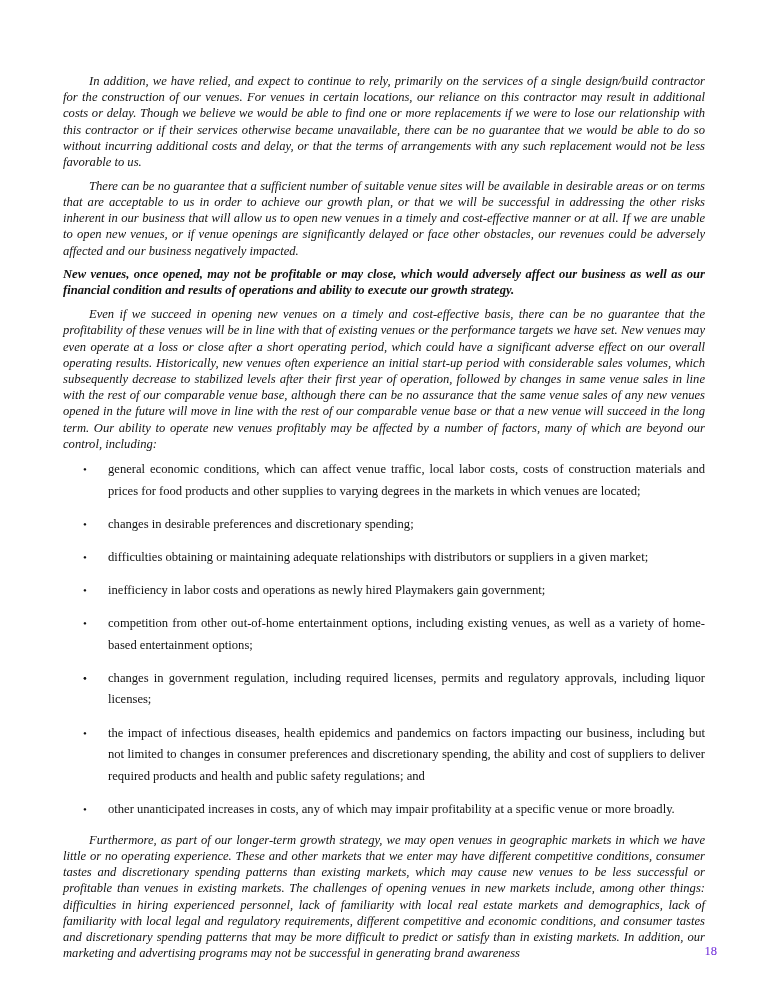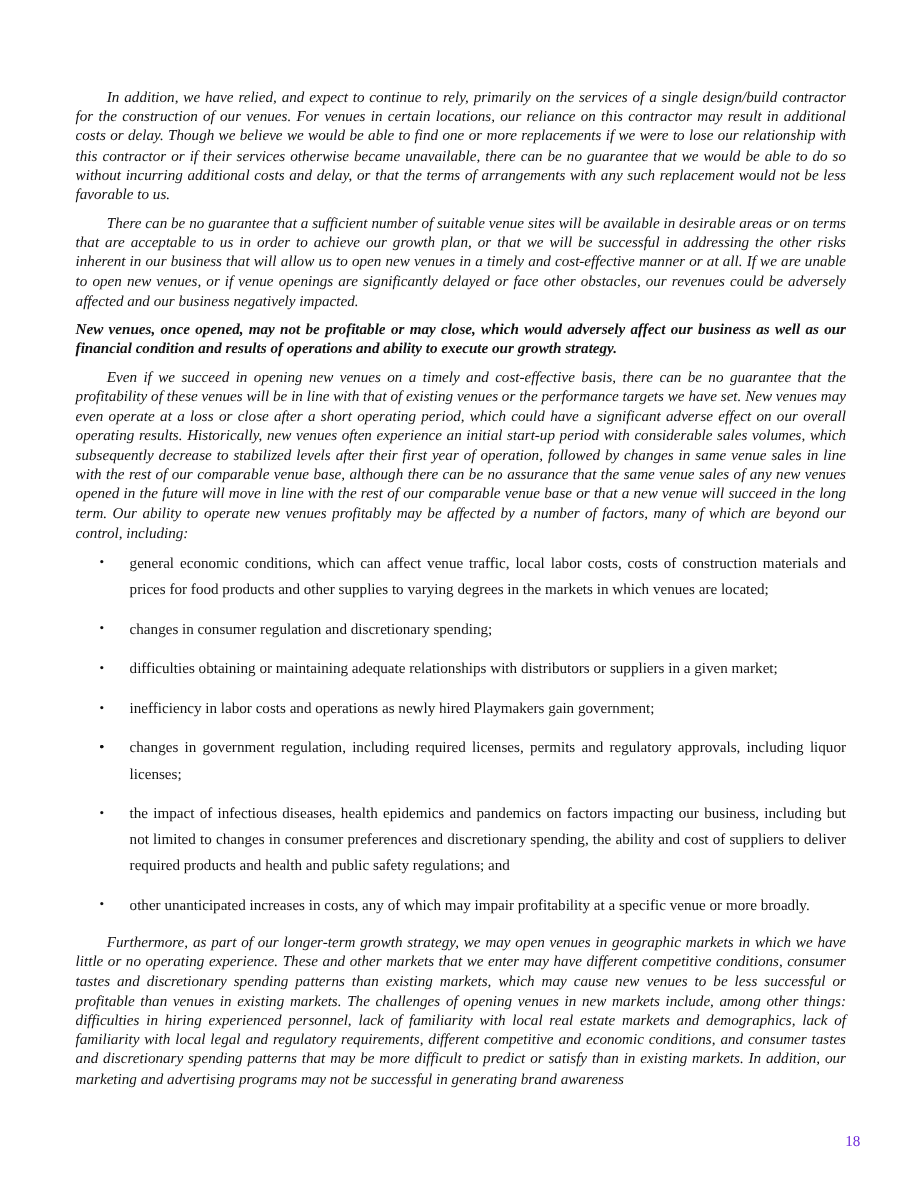--- a/index.html
+++ b/index.html
@@ -19,24 +19,24 @@
 </head>
 <body>
 
 <div class="page">
   <p>In addition, we have relied, and expect to continue to rely, primarily on the services of a single design/build contractor for the construction of our venues. For venues in certain locations, our reliance on this contractor may result in additional costs or delay. Though we believe we would be able to find one or more replacements if we were to lose our relationship with this contractor or if their services otherwise became unavailable, there can be no guarantee that we would be able to do so without incurring additional costs and delay, or that the terms of arrangements with any such replacement would not be less favorable to us.</p>
   <p>There can be no guarantee that a sufficient number of suitable venue sites will be available in desirable areas or on terms that are acceptable to us in order to achieve our growth plan, or that we will be successful in addressing the other risks inherent in our business that will allow us to open new venues in a timely and cost-effective manner or at all. If we are unable to open new venues, or if venue openings are significantly delayed or face other obstacles, our revenues could be adversely affected and our business negatively impacted.</p>
   <p class="heading">New venues, once opened, may not be profitable or may close, which would adversely affect our business as well as our financial condition and results of operations and ability to execute our growth strategy.</p>
   <p>Even if we succeed in opening new venues on a timely and cost-effective basis, there can be no guarantee that the profitability of these venues will be in line with that of existing venues or the performance targets we have set. New venues may even operate at a loss or close after a short operating period, which could have a significant adverse effect on our overall operating results. Historically, new venues often experience an initial start-up period with considerable sales volumes, which subsequently decrease to stabilized levels after their first year of operation, followed by changes in same venue sales in line with the rest of our comparable venue base, although there can be no assurance that the same venue sales of any new venues opened in the future will move in line with the rest of our comparable venue base or that a new venue will succeed in the long term. Our ability to operate new venues profitably may be affected by a number of factors, many of which are beyond our control, including:</p>
   <ul>
     <li><span class="bullet">•</span><span>general economic conditions, which can affect venue traffic, local labor costs, costs of construction materials and prices for food products and other supplies to varying degrees in the markets in which venues are located;</span></li>
-    <li><span class="bullet">•</span><span>changes in consumer regulation and discretionary spending;</span></li>
+    <li><span class="bullet">•</span><span>changes in desirable preferences and discretionary spending;</span></li>
     <li><span class="bullet">•</span><span>difficulties obtaining or maintaining adequate relationships with distributors or suppliers in a given market;</span></li>
     <li><span class="bullet">•</span><span>inefficiency in labor costs and operations as newly hired Playmakers gain government;</span></li>
-    <li><span class="bullet">•</span></li>
+    <li><span class="bullet">•</span><span>competition from other out-of-home entertainment options, including existing venues, as well as a variety of home-based entertainment options;</span></li>
     <li><span class="bullet">•</span></li>
     <li><span class="bullet">•</span><span>changes in government regulation, including required licenses, permits and regulatory approvals, including liquor licenses;</span></li>
     <li><span class="bullet">•</span><span>the impact of infectious diseases, health epidemics and pandemics on factors impacting our business, including but not limited to changes in consumer preferences and discretionary spending, the ability and cost of suppliers to deliver required products and health and public safety regulations; and</span></li>
     <li><span class="bullet">•</span><span>other unanticipated increases in costs, any of which may impair profitability at a specific venue or more broadly.</span></li>
   </ul>
   <p>Furthermore, as part of our longer-term growth strategy, we may open venues in geographic markets in which we have little or no operating experience. These and other markets that we enter may have different competitive conditions, consumer tastes and discretionary spending patterns than existing markets, which may cause new venues to be less successful or profitable than venues in existing markets. The challenges of opening venues in new markets include, among other things: difficulties in hiring experienced personnel, lack of familiarity with local real estate markets and demographics, lack of familiarity with local legal and regulatory requirements, different competitive and economic conditions, and consumer tastes and discretionary spending patterns that may be more difficult to predict or satisfy than in existing markets. In addition, our marketing and advertising programs may not be successful in generating brand awareness</p>
 </div>
 
 <div class="pagenum">18</div>
 

